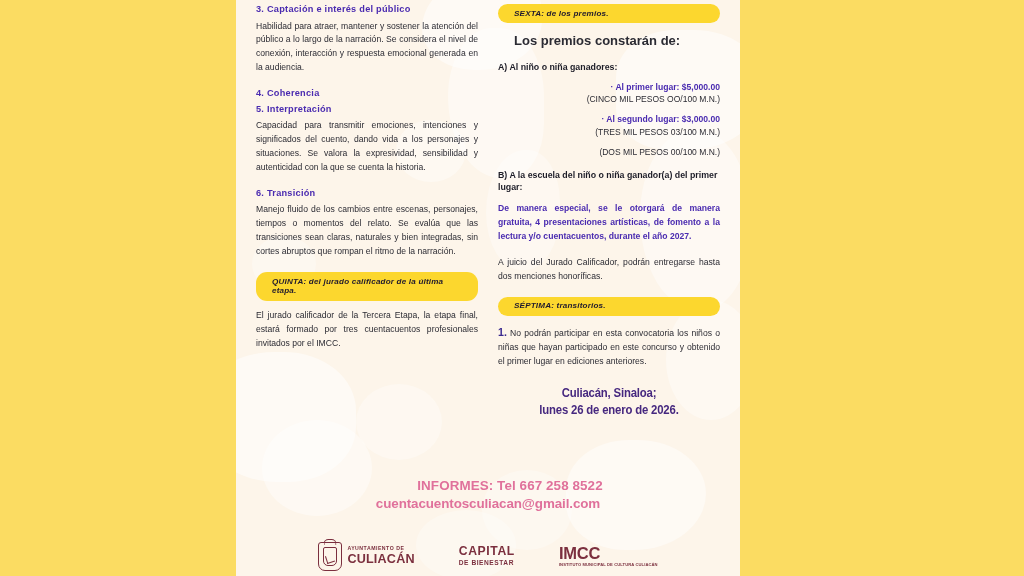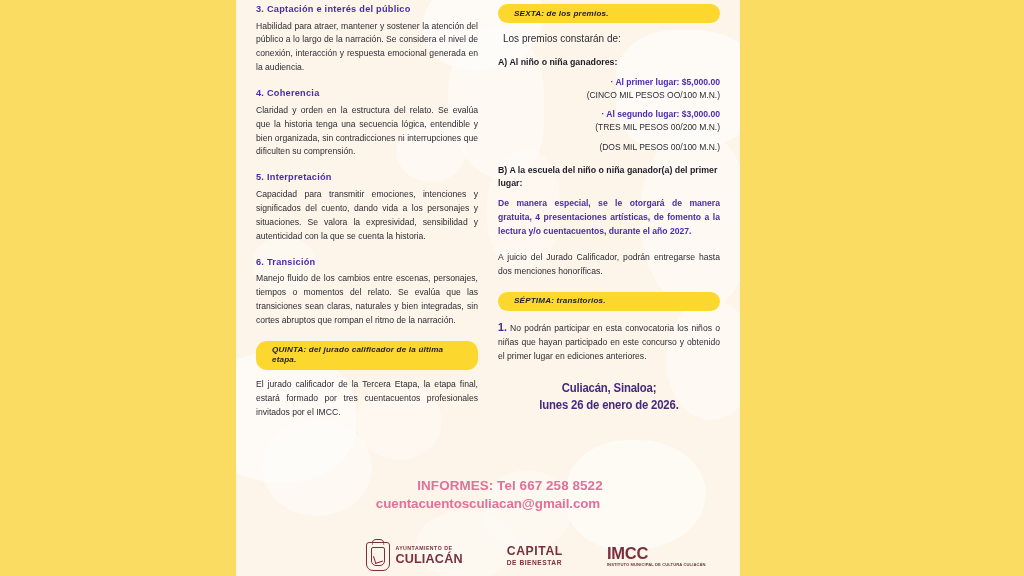--- a/index.html
+++ b/index.html
@@ -115,23 +115,24 @@
     font-style: italic;
     font-weight: bold;
     letter-spacing: .18px;
     line-height: 1.2;
   }
   .pill.wide { padding-right: 32px; }
 
   
   .lead {
     color: #2b2b33;
-    font-size: 10px;
+    font-size: 13px;
     line-height: 1.6;
-    margin: 0 0 9px 5px;
+    margin: 0 0 9px 16px;
+    font-weight: bold;
   }
   .sub-h {
     color: #1d1d28;
     font-size: 8.8px;
     font-weight: bold;
     line-height: 1.45;
     margin: 0 0 8px 0;
   }
   .prize-list {
     margin: 0 0 10px 0;
@@ -207,21 +208,20 @@
     position: absolute;
     left: 0;
     top: 536px;
     width: 504px;
     height: 40px;
     display: flex;
     align-items: center;
     justify-content: center;
     gap: 44px;
     color: #7b2f3e;
-    padding-left: 48px;
   }
   .logo { display: flex; align-items: center; gap: 5px; }
 
   .crest {
     width: 22px; height: 27px;
     border: 1.6px solid #7b2f3e;
     border-radius: 3px 3px 7px 7px;
     position: relative;
     display: flex; align-items: center; justify-content: center;
     background: #fdf5ea;
@@ -321,21 +321,20 @@
     <div class="content">
 
       <div class="columns">
 
         <div class="col">
 
           <h3 class="crit-title">3. Captación e interés del público</h3>
           <p class="body-txt">Habilidad para atraer, mantener y sostener la atención del público a lo largo de la narración. Se considera el nivel de conexión, interacción y respuesta emocional generada en la audiencia.</p>
 
           <h3 class="crit-title">4. Coherencia</h3>
-          <p class="body-txt">Claridad y orden en la estructura del relato. Se evalúa que la historia tenga una secuencia lógica, entendible y bien organizada, sin contradicciones ni interrupciones que dificulten su comprensión.</p>
 
           <h3 class="crit-title">5. Interpretación</h3>
           <p class="body-txt">Capacidad para transmitir emociones, intenciones y significados del cuento, dando vida a los personajes y situaciones. Se valora la expresividad, sensibilidad y autenticidad con la que se cuenta la historia.</p>
 
           <h3 class="crit-title">6. Transición</h3>
           <p class="body-txt">Manejo fluido de los cambios entre escenas, personajes, tiempos o momentos del relato. Se evalúa que las transiciones sean claras, naturales y bien integradas, sin cortes abruptos que rompan el ritmo de la narración.</p>
 
           <div class="pill">QUINTA: del jurado calificador de la última etapa.</div>
           <p class="body-txt last">El jurado calificador de la Tercera Etapa, la etapa final, estará formado por tres cuentacuentos profesionales invitados por el IMCC.</p>
 
@@ -353,21 +352,21 @@
             <li class="prize-item">
               <p class="prize-main">
                 <span class="bullet">·</span><span>Al primer lugar: $5,000.00</span>
               </p>
               <p class="prize-sub">(CINCO MIL PESOS OO/100 M.N.)</p>
             </li>
             <li class="prize-item">
               <p class="prize-main">
                 <span class="bullet">·</span><span>Al segundo lugar: $3,000.00</span>
               </p>
-              <p class="prize-sub">(TRES MIL PESOS 00/200 M.N.)</p>
+              <p class="prize-sub">(TRES MIL PESOS 03/100 M.N.)</p>
             </li>
             <li class="prize-item">
               <p class="prize-sub">(DOS MIL PESOS 00/100 M.N.)</p>
             </li>
           </ul>
 
           <p class="sub-h">B) A la escuela del niño o niña ganador(a) del primer lugar:</p>
 
           <p class="highlight">De manera especial, se le otorgará de manera gratuita, 4 presentaciones artísticas, de fomento a la lectura y/o cuentacuentos, durante el año 2027.</p>
 

